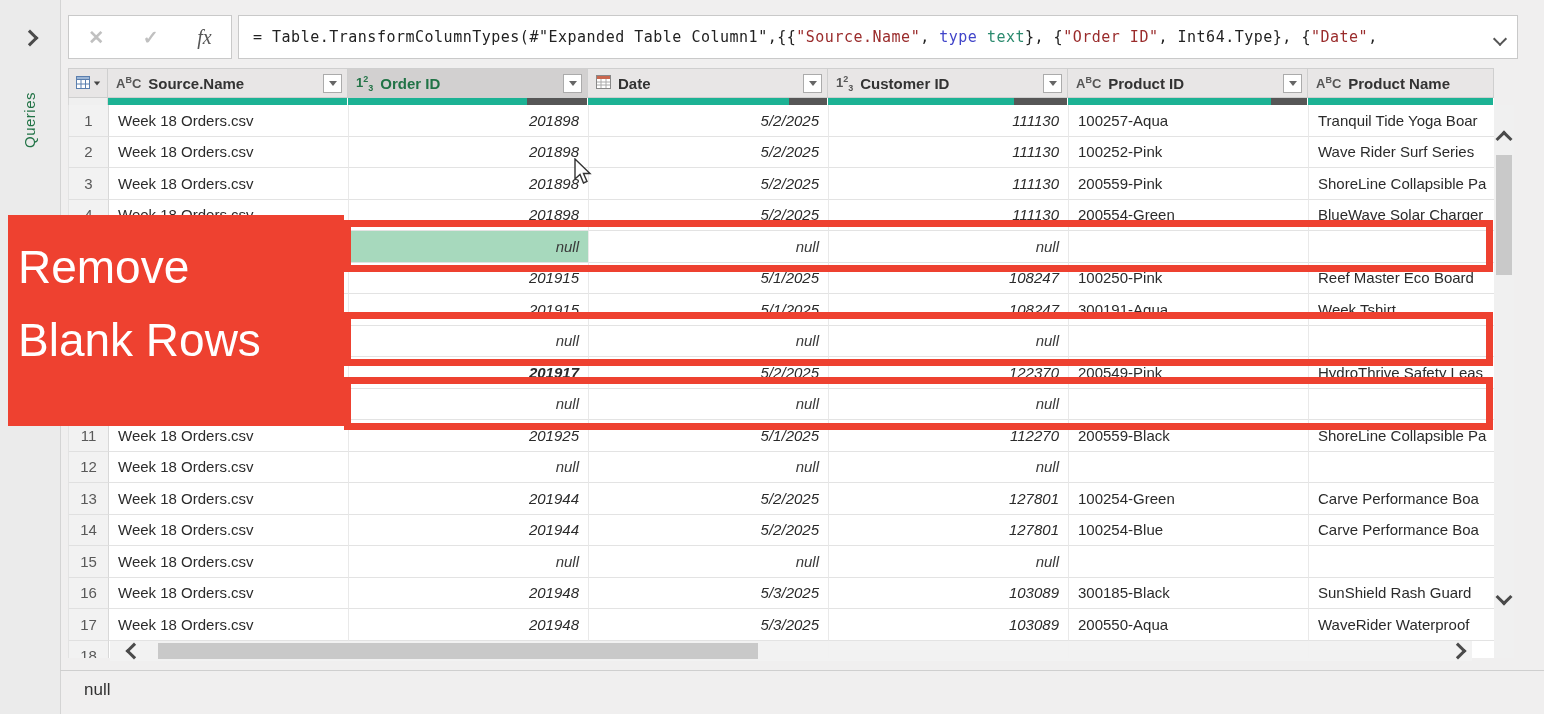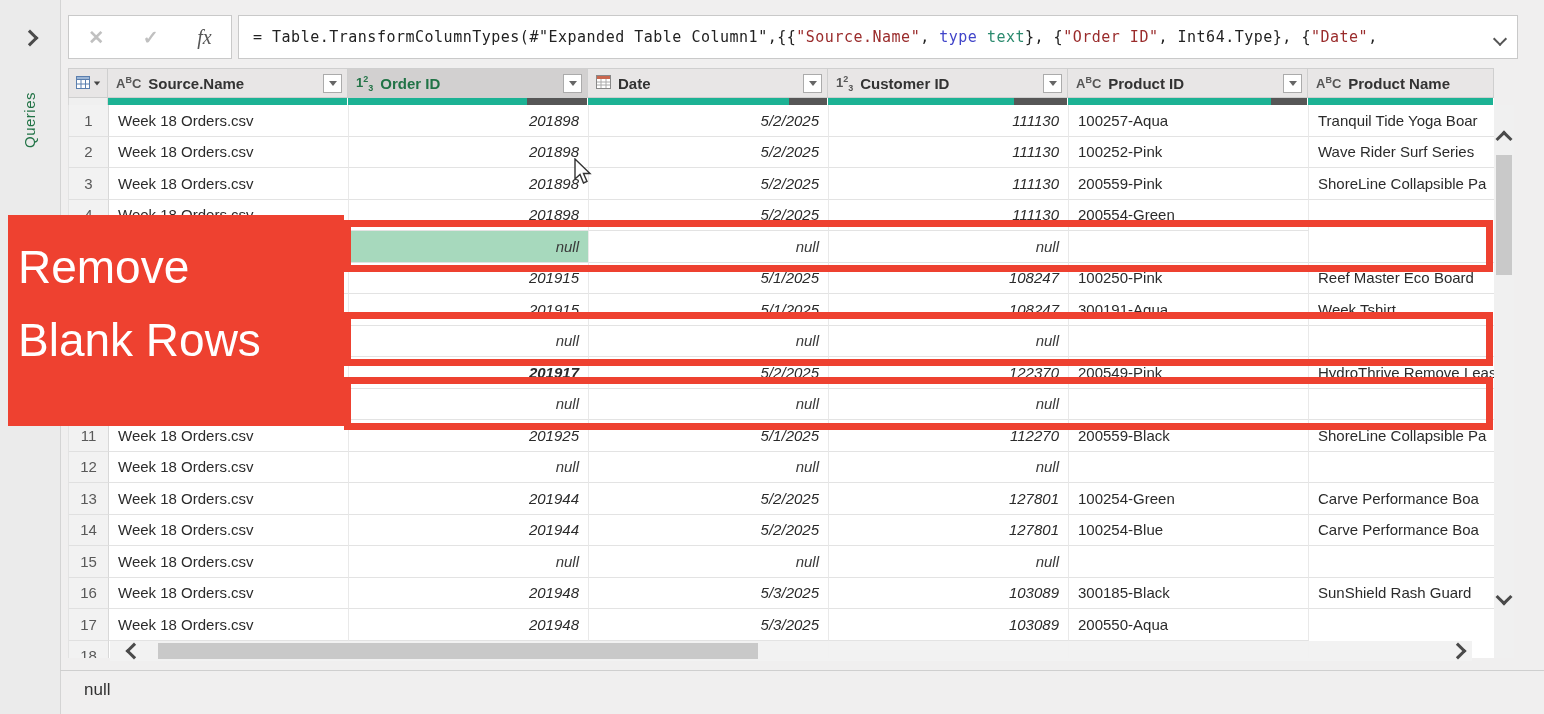--- a/index.html
+++ b/index.html
@@ -214,20 +214,21 @@
           <div class="cell t-text" style="width: 240px;">200559-Pink</div>
           <div class="cell t-text" style="width: 186px;">ShoreLine Collapsible Pa</div>
         </div>
         <div class="row">
           <div class="rn">4</div>
           <div class="cell t-text" style="width: 240px;">Week 18 Orders.csv</div>
           <div class="cell t-num" style="width: 240px;">201898</div>
           <div class="cell t-num" style="width: 240px;">5/2/2025</div>
           <div class="cell t-num" style="width: 240px;">111130</div>
           <div class="cell t-text" style="width: 240px;">200554-Green</div>
+          <div class="cell t-text" style="width: 186px;">BlueWave Solar Charger</div>
         </div>
         <div class="row">
           <div class="rn">5</div>
           <div class="cell t-empty" style="width: 240px;"></div>
           <div class="cell t-null sel" style="width: 240px;">null</div>
           <div class="cell t-null" style="width: 240px;">null</div>
           <div class="cell t-null" style="width: 240px;">null</div>
           <div class="cell t-empty" style="width: 240px;"></div>
           <div class="cell t-empty" style="width: 186px;"></div>
         </div>
@@ -258,21 +259,21 @@
           <div class="cell t-empty" style="width: 240px;"></div>
           <div class="cell t-empty" style="width: 186px;"></div>
         </div>
         <div class="row">
           <div class="rn">9</div>
           <div class="cell t-text" style="width: 240px;">Week 18 Orders.csv</div>
           <div class="cell t-num" style="width: 240px; font-weight: bold;">201917</div>
           <div class="cell t-num" style="width: 240px;">5/2/2025</div>
           <div class="cell t-num" style="width: 240px;">122370</div>
           <div class="cell t-text" style="width: 240px;">200549-Pink</div>
-          <div class="cell t-text" style="width: 186px;">HydroThrive Remove Leas</div>
+          <div class="cell t-text" style="width: 186px;">HydroThrive Safety Leas</div>
         </div>
         <div class="row">
           <div class="rn">10</div>
           <div class="cell t-empty" style="width: 240px;"></div>
           <div class="cell t-null" style="width: 240px;">null</div>
           <div class="cell t-null" style="width: 240px;">null</div>
           <div class="cell t-null" style="width: 240px;">null</div>
           <div class="cell t-empty" style="width: 240px;"></div>
           <div class="cell t-empty" style="width: 186px;"></div>
         </div>
@@ -330,20 +331,21 @@
           <div class="cell t-text" style="width: 240px;">300185-Black</div>
           <div class="cell t-text" style="width: 186px;">SunShield Rash Guard</div>
         </div>
         <div class="row">
           <div class="rn">17</div>
           <div class="cell t-text" style="width: 240px;">Week 18 Orders.csv</div>
           <div class="cell t-num" style="width: 240px;">201948</div>
           <div class="cell t-num" style="width: 240px;">5/3/2025</div>
           <div class="cell t-num" style="width: 240px;">103089</div>
           <div class="cell t-text" style="width: 240px;">200550-Aqua</div>
+          <div class="cell t-text" style="width: 186px;">WaveRider Waterproof</div>
         </div>
         <div class="row">
           <div class="rn">18</div>
           <div class="cell t-empty" style="width: 240px;"></div>
           <div class="cell t-empty" style="width: 240px;"></div>
           <div class="cell t-empty" style="width: 240px;"></div>
           <div class="cell t-empty" style="width: 240px;"></div>
           <div class="cell t-empty" style="width: 240px;"></div>
           <div class="cell t-empty" style="width: 186px;"></div>
         </div>

